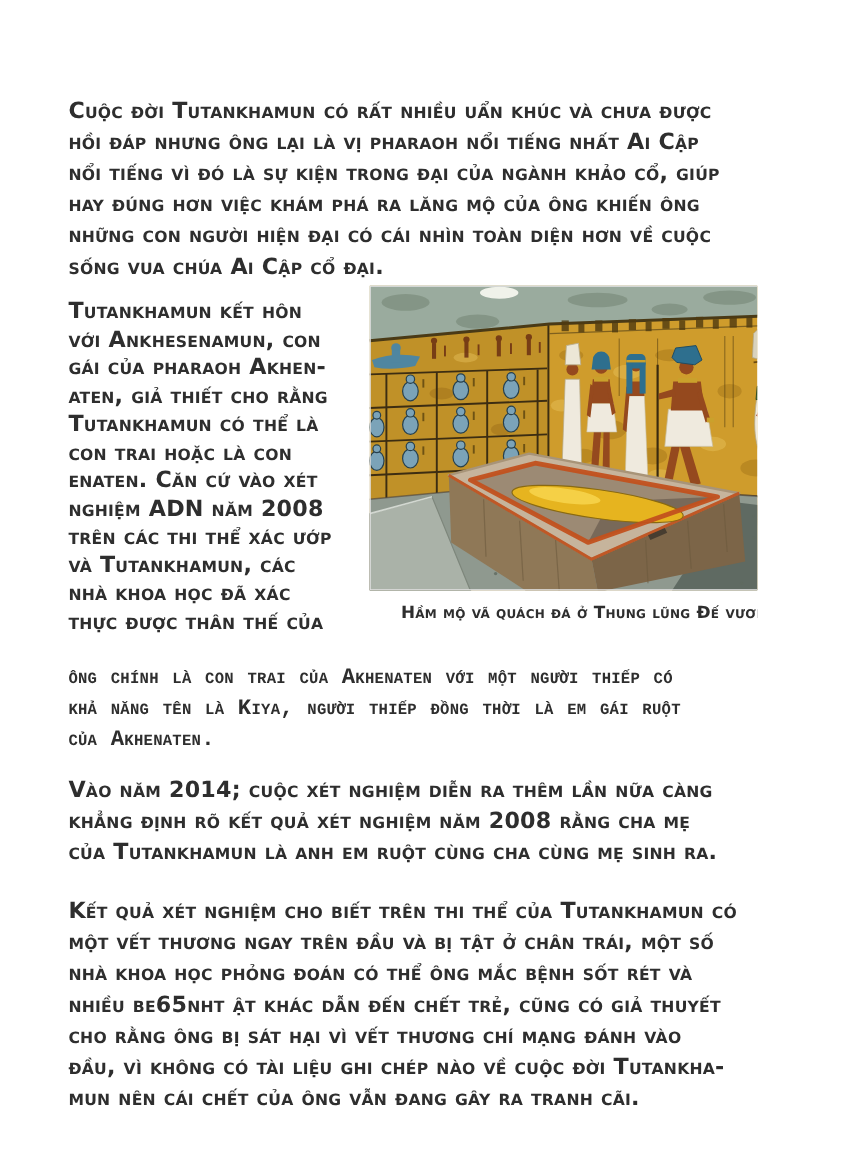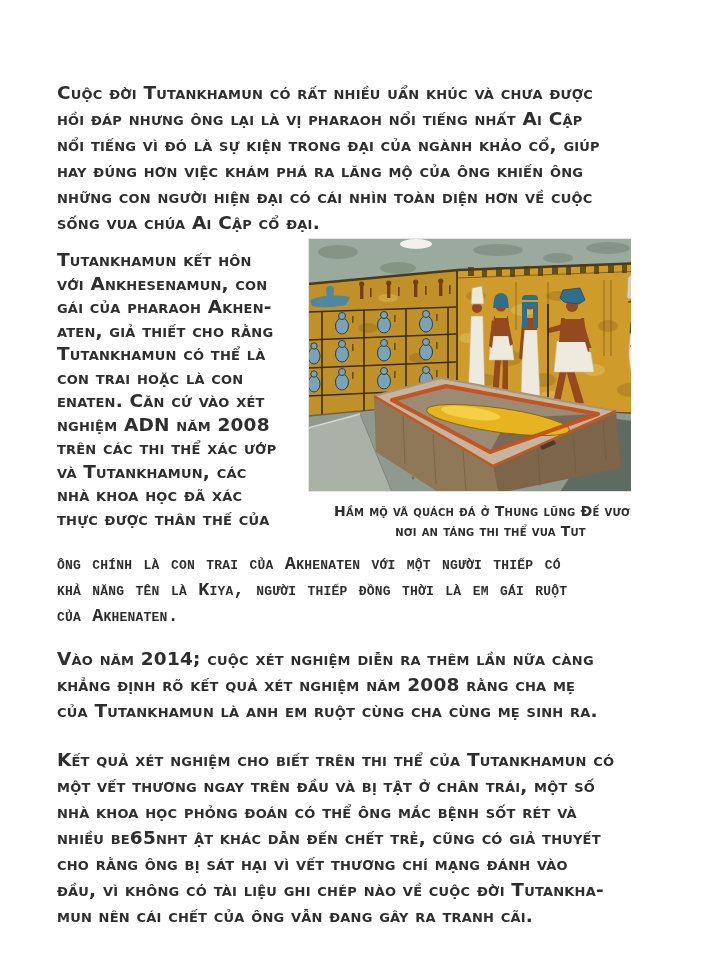--- a/index.html
+++ b/index.html
@@ -320,21 +320,20 @@
         </g>
         <polygon points="84,162 138,148 290,176 182,214" fill="none" stroke-width="4" opacity="0.95" stroke-linejoin="round" stroke="#c2511d"></polygon>
         <polygon points="232,208 246,202 248,206 234,212" fill="#3a332a" opacity="0.8"></polygon>
       </g>
       <rect x="0.5" y="0.5" width="364" height="253" fill="none" stroke="#e2e2e2" stroke-width="1"></rect>
     </svg>
   </div>
 
   <div class="caption">
     <div class="line">Hầm mộ vã quách đá ở Thung lũng Đế vương</div>
-    <div class="line">nơi an táng thi thể vua Tut</div>
   </div>
 
   <div class="para" style="top:552px;font-family:Liberation Mono, monospace;">
     <div class="line">ông chính là con trai của Akhenaten với một người thiếp có</div>
     <div class="line">khả năng tên là Kiya, người thiếp đồng thời là em gái ruột</div>
     <div class="line">của Akhenaten.</div>
   </div>
 
   <div class="para" style="top:646px;">
     <div class="line">Vào năm 2014; cuộc xét nghiệm diễn ra thêm lần nữa càng</div>

